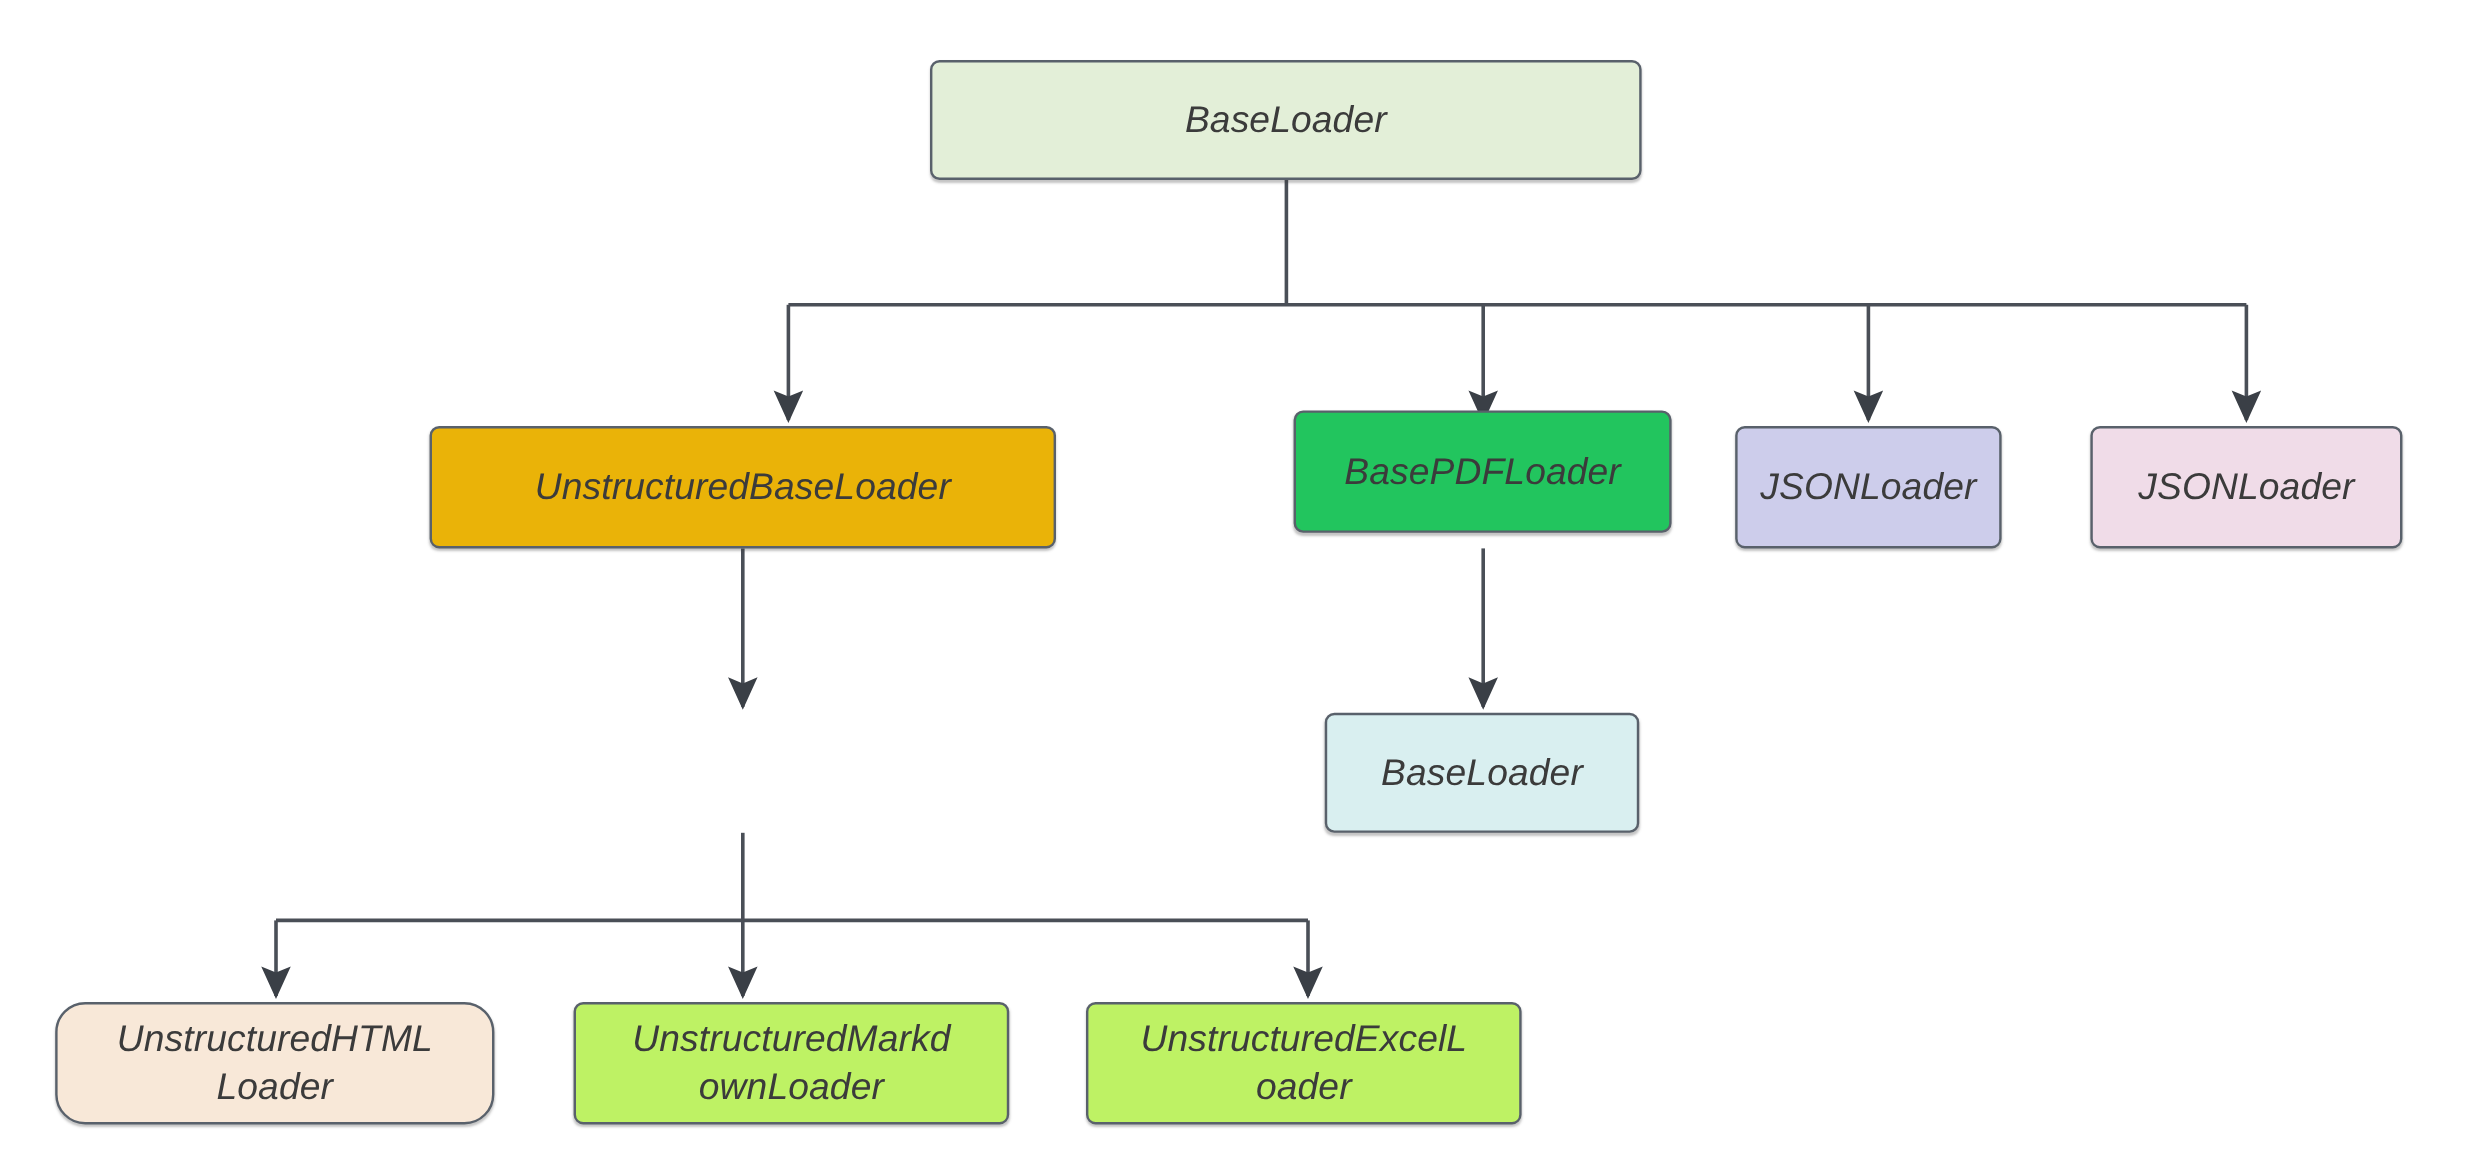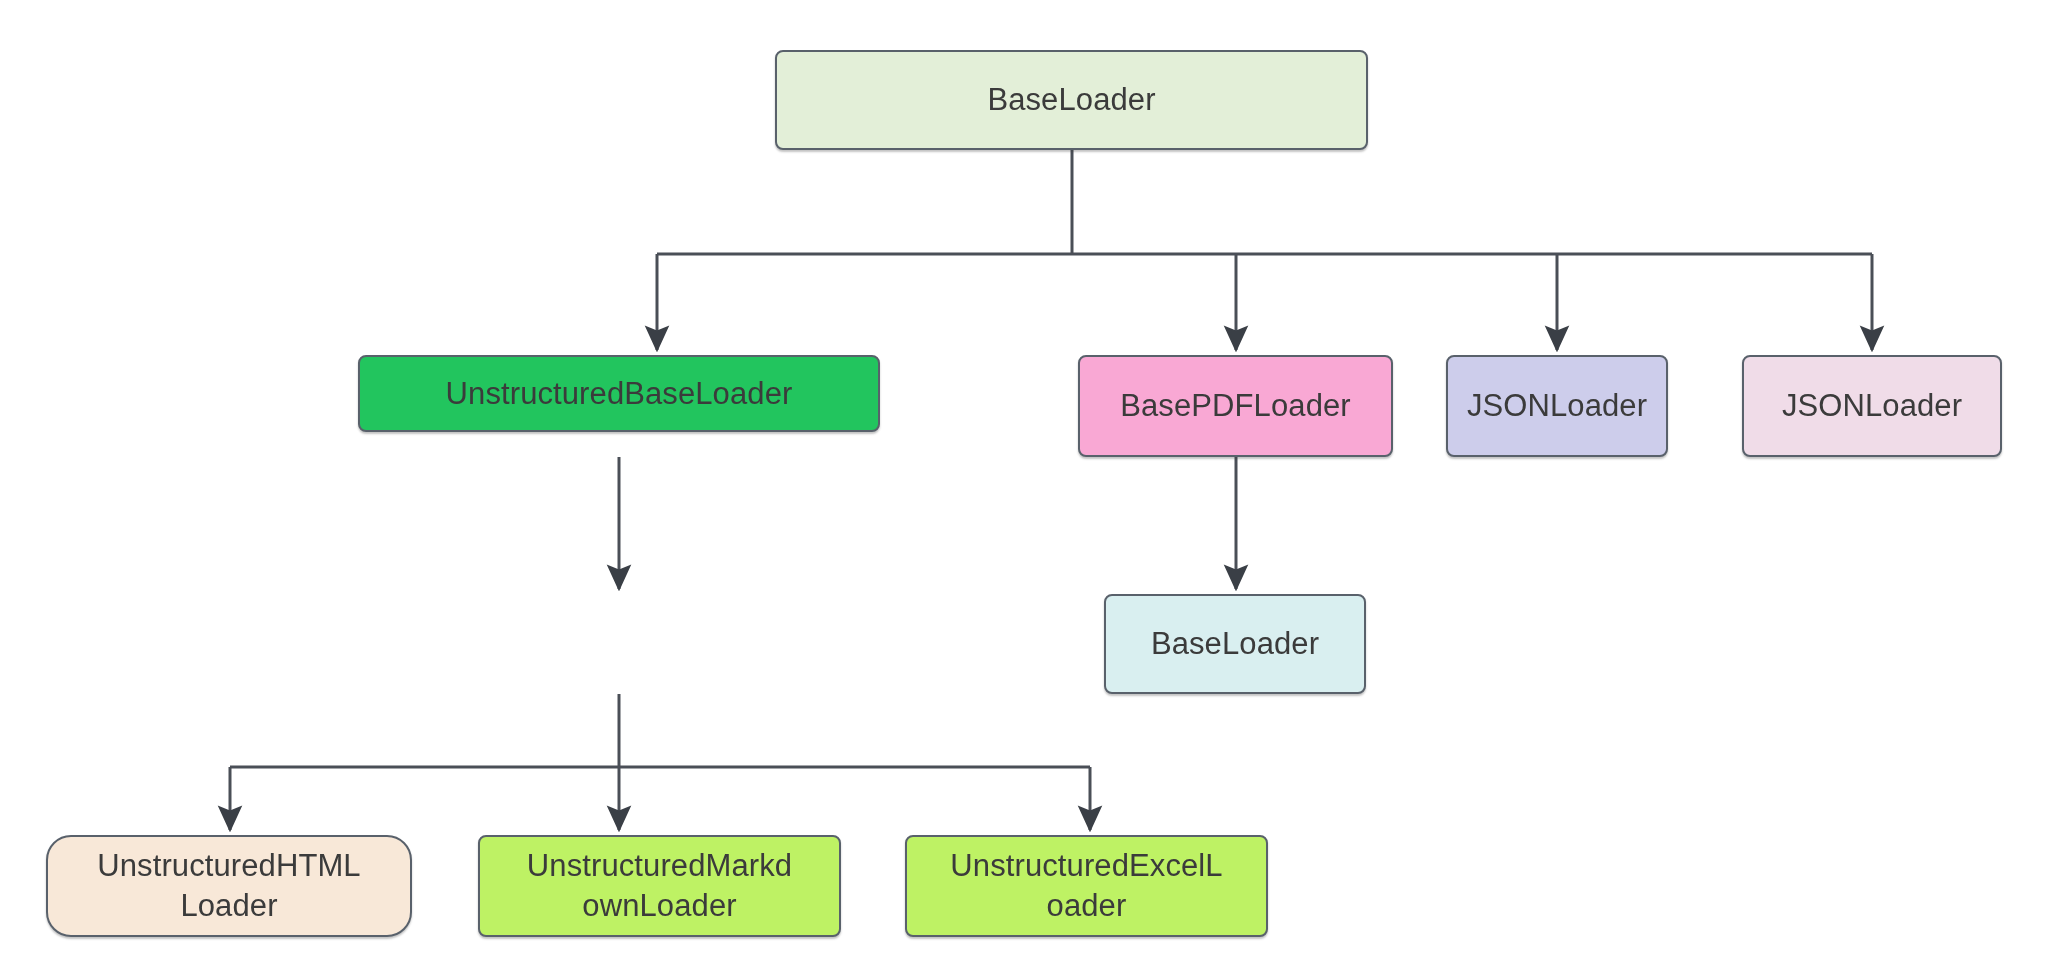--- a/index.html
+++ b/index.html
@@ -40,20 +40,21 @@
     line-height: 1.28;
     letter-spacing: 0.1px;
     padding: 4px 8px;
     box-shadow: 0 2px 2px rgba(60,60,60,0.30);
     z-index: 2;
   }
   .node .node-label {
     display: block;
     width: 100%;
     white-space: pre-line;
+    font-style: italic;
   }
 </style>
 </head>
 <body>
 
 <div id="diagram-root">
 
   <svg id="edge-layer" viewBox="0 0 2060 976" width="2060" height="976" xmlns="http://www.w3.org/2000/svg">
     <defs>
       <marker id="arrowhead" markerWidth="9" markerHeight="9" refX="8.2" refY="4.5" orient="auto" markerUnits="strokeWidth">
@@ -79,25 +80,25 @@
       <path d="M230,767 L230,830" marker-end="url(#arrowhead)"></path>
       <path d="M619,767 L619,830" marker-end="url(#arrowhead)"></path>
       <path d="M1090,767 L1090,830" marker-end="url(#arrowhead)"></path>
     </g>
   </svg>
 
   <div class="node" style="left: 775px; top: 50px; width: 593px; height: 100px; background: rgb(227, 239, 216); border-color: rgb(89, 97, 107);">
     <span class="node-label">BaseLoader</span>
   </div>
 
-  <div class="node" style="left: 358px; top: 355px; width: 522px; height: 77px; background: #22c55e; border-color: rgb(89, 97, 107);">
+  <div class="node" style="left: 358px; top: 355px; width: 522px; height: 102px; background: #eab308; border-color: rgb(89, 97, 107);">
     <span class="node-label">UnstructuredBaseLoader</span>
   </div>
 
-  <div class="node" style="left: 1078px; top: 355px; width: 315px; height: 102px; background: #f9a8d4; border-color: rgb(89, 97, 107);">
+  <div class="node" style="left: 1078px; top: 342px; width: 315px; height: 102px; background: #22c55e; border-color: rgb(89, 97, 107);">
     <span class="node-label">BasePDFLoader</span>
   </div>
 
   <div class="node" style="left: 1446px; top: 355px; width: 222px; height: 102px; background: rgb(205, 205, 235); border-color: rgb(89, 97, 107);">
     <span class="node-label">JSONLoader</span>
   </div>
 
   <div class="node" style="left: 1742px; top: 355px; width: 260px; height: 102px; background: rgb(240, 220, 232); border-color: rgb(89, 97, 107);">
     <span class="node-label">JSONLoader</span>
   </div>

